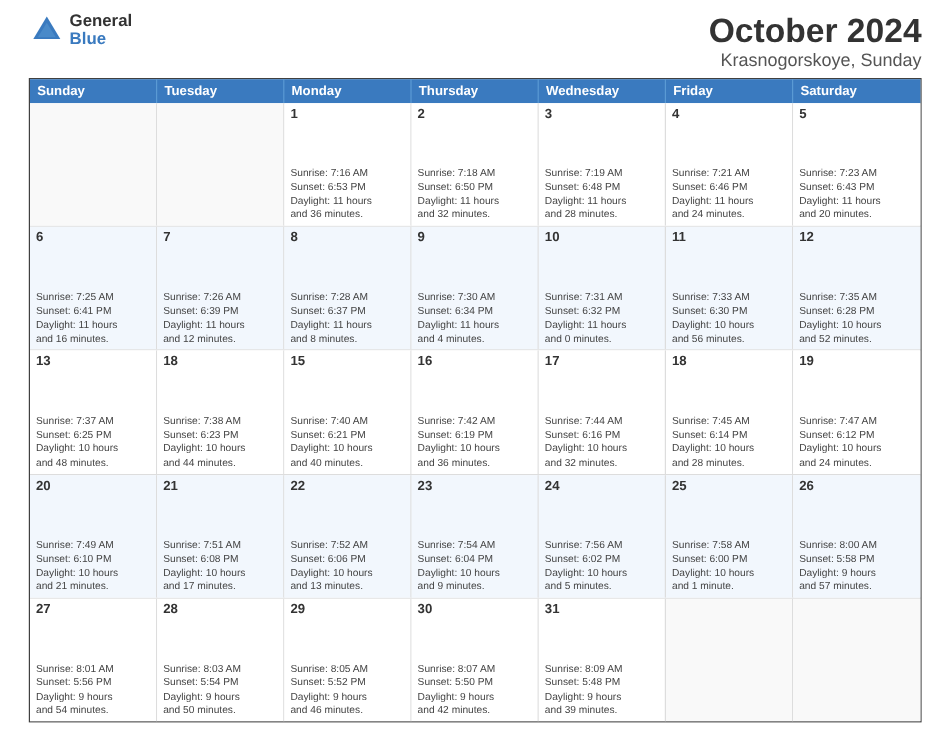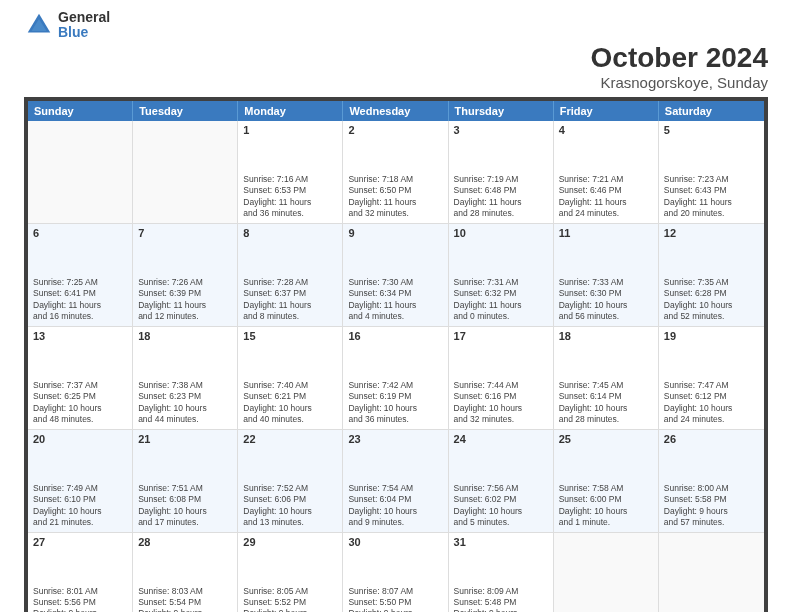--- a/index.html
+++ b/index.html
@@ -47,29 +47,28 @@
       width: 30px;
       height: 30px;
     }
     .title-block {
       text-align: right;
     }
     .main-title {
       font-size: 28px;
       font-weight: bold;
       color: #333;
-      margin-top: 32px;
     }
     .subtitle {
       font-size: 15px;
       color: #555;
     }
     .calendar {
       flex: 1;
-      border: 4px solid #404040;
+      border: 1px solid #404040;
       display: flex;
       flex-direction: column;
     }
     .cal-header {
       display: grid;
       grid-template-columns: repeat(7, 1fr);
       background: #3a7abf;
     }
     .cal-header-cell {
       color: #fff;
@@ -136,22 +135,22 @@
       <div class="main-title">October 2024</div>
       <div class="subtitle">Krasnogorskoye, Sunday</div>
     </div>
   </div>
 
   <div class="calendar">
     <div class="cal-header">
     <div class="cal-header-cell">Sunday</div>
         <div class="cal-header-cell">Tuesday</div>
         <div class="cal-header-cell">Monday</div>
+        <div class="cal-header-cell">Thursday</div>
         <div class="cal-header-cell">Wednesday</div>
-        <div class="cal-header-cell">Thursday</div>
         <div class="cal-header-cell">Friday</div>
         <div class="cal-header-cell">Saturday</div>
       </div>
     <div class="cal-body">
     <div class="cal-row">
           <div class="cal-cell empty"></div>
           <div class="cal-cell empty"></div>
           <div class="cal-cell">
             <span class="day-num">1</span>
             <div class="info">Sunrise: 7:16 AM<br>Sunset: 6:53 PM<br>Daylight: 11 hours<br>and 36 minutes.</div>

